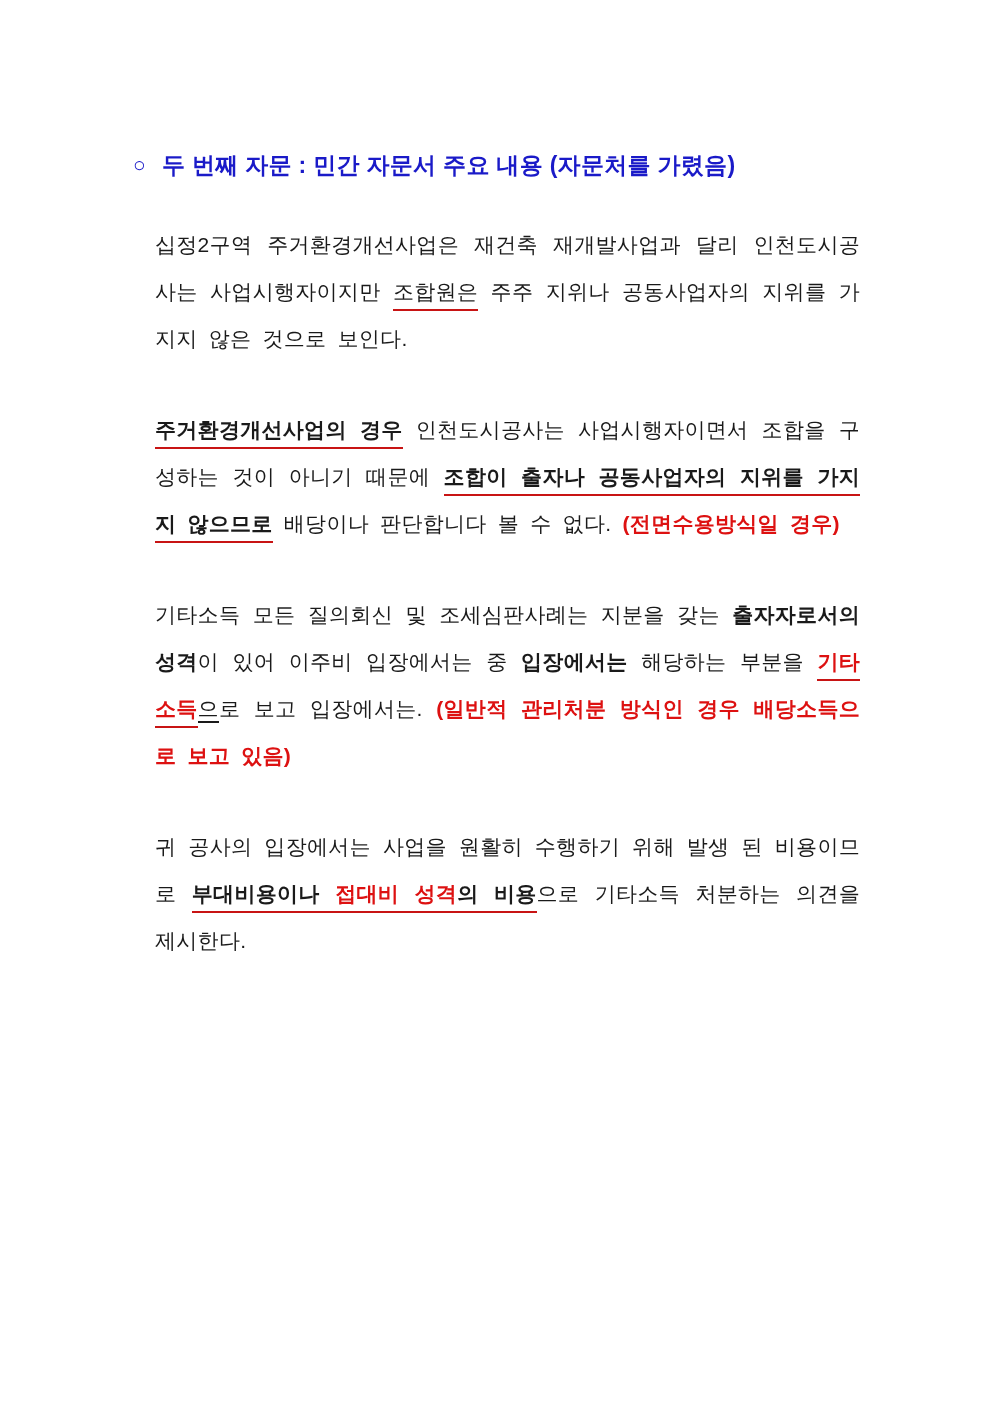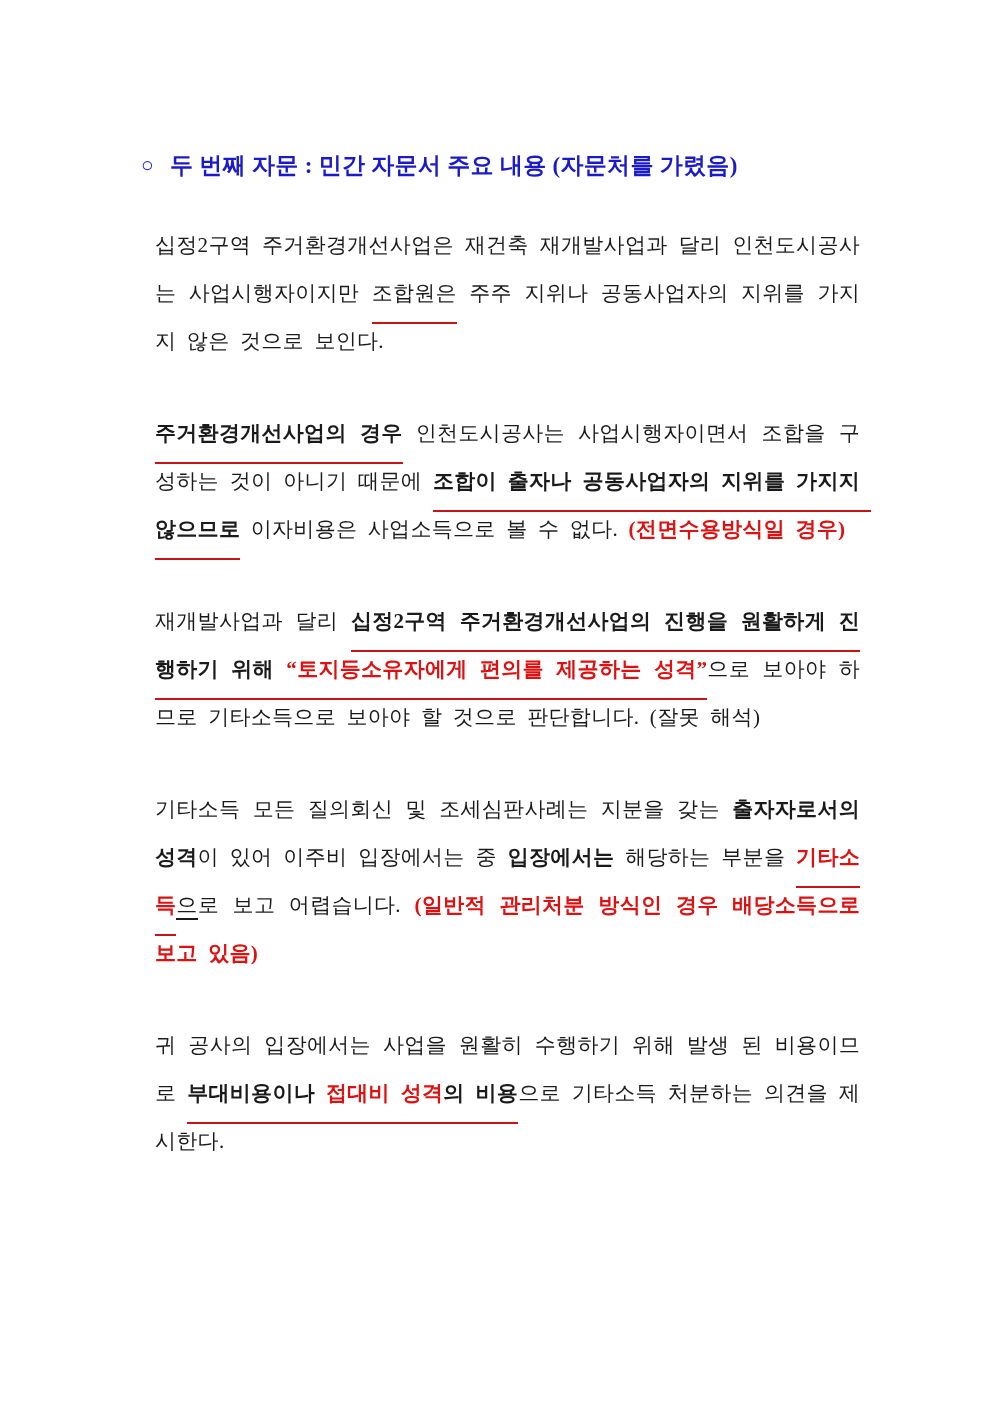--- a/index.html
+++ b/index.html
@@ -15,49 +15,47 @@
     color:var(--ink);
   }
   .doc{
     position:absolute;left:133px;top:150px;width:727px;
   }
   .heading{
     color:var(--blue);
     font-weight:bold;
     font-size:23px;
     letter-spacing:0.3px;
-    margin:0 0 40px 8px;
+    margin:0 0 40px 0;
     white-space:nowrap;
-    font-family:Liberation Serif, serif;
   }
   .heading .bullet{
     font-weight:normal;
     font-size:21px;
     margin-right:16px;
     position:relative;top:-1px;
   }
   .para{
     font-size:21px;
     line-height:47px;
     letter-spacing:0.3px;
     word-spacing:5px;
     text-align:justify;
     word-break:break-all;
     margin:0 0 44px 22px;
     color:var(--ink);
   }
-  .para span{white-space:pre-wrap;font-family:Liberation Serif, serif;}
+  .para span{white-space:pre-wrap;}
   .b{font-weight:bold;margin-top:43px;}
   .red{color:var(--red);}
-  .ul{border-bottom:2px solid var(--red-u);padding-bottom:17px;}
+  .ul{border-bottom:2px solid var(--red-u);padding-bottom:6px;}
   .ul-ink{border-bottom:2px solid var(--ink);padding-bottom:1px;}
 </style>
 </head>
 <body>
 
 <div class="doc">
     <div class="heading"><span class="bullet">○</span><span class="htext">두 번째 자문 : 민간 자문서 주요 내용 (자문처를 가렸음)</span></div>
     <div class="para"><span>십정2구역 주거환경개선사업은 재건축 재개발사업과 달리 인천도시공사는 사업시행자이지만 </span><span class="ul">조합원은</span><span> 주주 지위나 공동사업자의 지위를 가지지 않은 것으로 보인다.</span></div>
-    <div class="para"><span class="b ul">주거환경개선사업의 경우</span><span> 인천도시공사는 사업시행자이면서 조합을 구성하는 것이 아니기 때문에 </span><span class="b ul">조합이 출자나 공동사업자의 지위를 가지지 않으므로</span><span> 이자비용은 사업소득으로 볼 수 없다. </span><span class="b red">(전면수용방식일 경우)</span></div>
-    <div class="para"><span>재개발사업과 달리 </span><span class="b ul">십정2구역 주거환경개선사업의 진행을 원활하게 진행하기 위해 </span><span class="b red ul">“토지등소유자에게 편의를 제공하는 성격”</span><span>으로 보아야 하므로 기타소득으로 보아야 할 것으로 판단합니다. (잘못 해석)</span></div>
-    <div class="para"><span>기타소득 모든 질의회신 및 조세심판사례는 지분을 갖는 </span><span class="b">출자자로서의 성격</span><span>이 있어 이주비 입장에서는 중 </span><span class="b">입장에서는</span><span> 해당하는 부분을 </span><span class="b red ul">기타소득</span><span class="ul-ink">으</span><span>로 보고 어렵습니다. </span><span class="b red">(일반적 관리처분 방식인 경우 배당소득으로 보고 있음)</span></div>
+    <div class="para"><span class="b ul">주거환경개선사업의 경우</span><span> 인천도시공사는 사업시행자이면서 조합을 구성하는 것이 아니기 때문에 </span><span class="b ul">조합이 출자나 공동사업자의 지위를 가지지 않으므로</span><span> 배당이나 판단합니다 볼 수 없다. </span><span class="b red">(전면수용방식일 경우)</span></div>
+    <div class="para"><span>기타소득 모든 질의회신 및 조세심판사례는 지분을 갖는 </span><span class="b">출자자로서의 성격</span><span>이 있어 이주비 입장에서는 중 </span><span class="b">입장에서는</span><span> 해당하는 부분을 </span><span class="b red ul">기타소득</span><span class="ul-ink">으</span><span>로 보고 입장에서는. </span><span class="b red">(일반적 관리처분 방식인 경우 배당소득으로 보고 있음)</span></div>
     <div class="para"><span>귀 공사의 입장에서는 사업을 원활히 수행하기 위해 발생 된 비용이므로 </span><span class="b ul">부대비용이나 </span><span class="b red ul">접대비 성격</span><span class="b ul">의 비용</span><span>으로 기타소득 처분하는 의견을 제시한다.</span></div>
   </div>
 
 </body></html>

